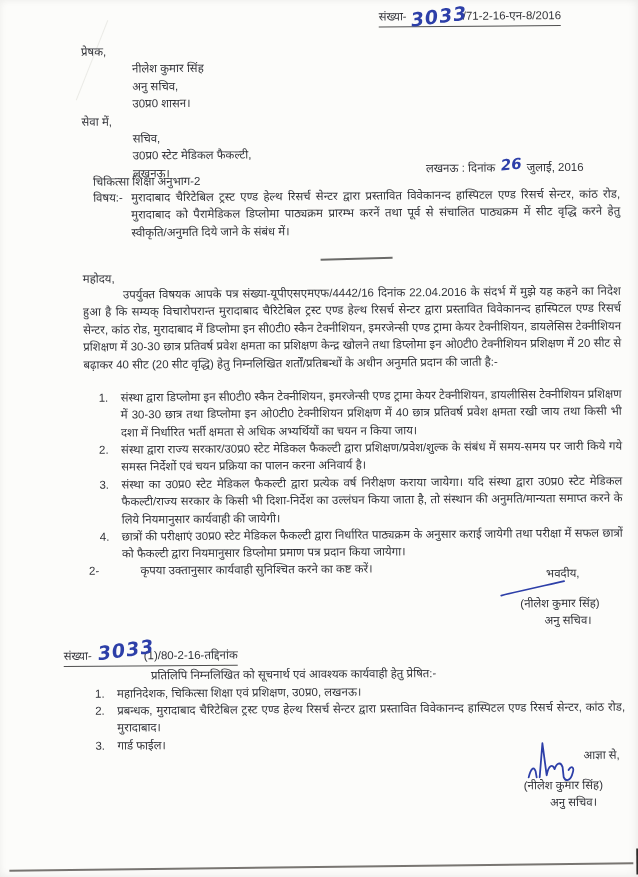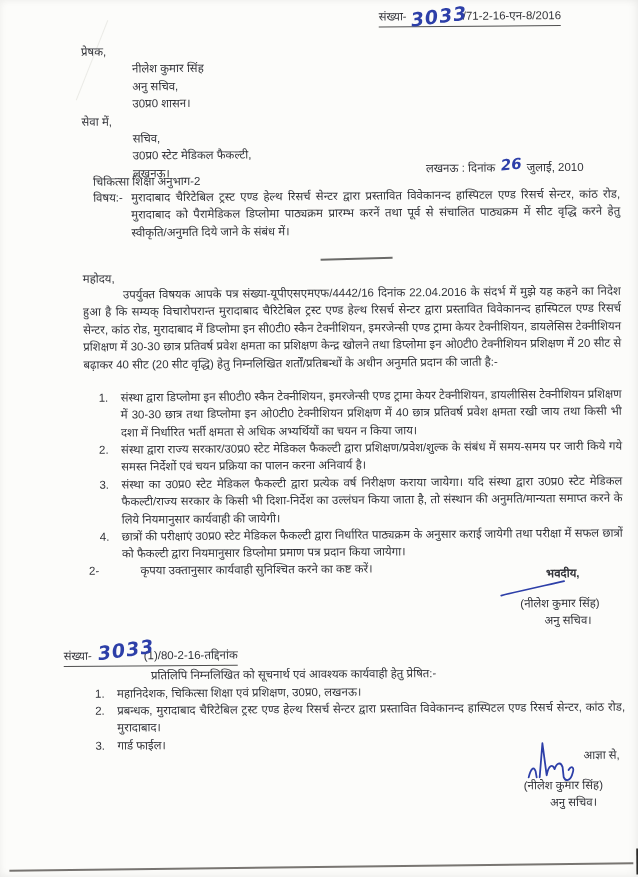--- a/index.html
+++ b/index.html
@@ -52,21 +52,21 @@
       <div style="padding-left:51px;">
         <div>सचिव,</div>
         <div>उ0प्र0 स्टेट मेडिकल फैकल्टी,</div>
         <div>लखनऊ।</div>
       </div>
     </div>
 
     <div class="abs t" style="left:428px;top:160px;white-space:nowrap;">
       <span>लखनऊ : दिनांक</span>
       <span class="hw" style="font-size:15px;display:inline-block;transform:rotate(-5deg);position:relative;top:-2px;margin:0 2px;font-weight:bold;">26</span>
-      <span>जुलाई, 2010</span>
+      <span>जुलाई, 2016</span>
     </div>
 
     <div class="abs t" style="left:95px;top:172px;">चिकित्सा शिक्षा अनुभाग-2</div>
 
     <div class="abs t rowflex" style="left:95px;top:188px;width:527px;">
       <span style="flex:0 0 38px;">विषय:-</span>
       <div class="just" style="flex:1 1 auto;">मुरादाबाद चैरिटेबिल ट्रस्ट एण्ड हेल्थ रिसर्च सेन्टर द्वारा प्रस्तावित विवेकानन्द हास्पिटल एण्ड रिसर्च सेन्टर, कांठ रोड, मुरादाबाद को पैरामेडिकल डिप्लोमा पाठ्यक्रम प्रारम्भ करनें तथा पूर्व से संचालित पाठ्यक्रम में सीट वृद्धि करने हेतु स्वीकृति/अनुमति दिये जाने के संबंध में।</div>
     </div>
 
     <div class="abs dash" style="left:322px;top:258px;width:72px;"></div>
@@ -90,21 +90,21 @@
     <div class="abs t rowflex lineitem" style="left:99px;top:527px;width:523px;">
       <span class="num">4.</span>
       <div class="txt just">छात्रों की परीक्षाएं उ0प्र0 स्टेट मेडिकल फैकल्टी द्वारा निर्धारित पाठ्यक्रम के अनुसार कराई जायेगी तथा परीक्षा में सफल छात्रों को फैकल्टी द्वारा नियमानुसार डिप्लोमा प्रमाण पत्र प्रदान किया जायेगा।</div>
     </div>
 
     <div class="abs t" style="left:88px;top:561px;white-space:nowrap;">
       <span>2-</span>
       <span style="margin-left:38px;">कृपया उक्तानुसार कार्यवाही सुनिश्चित करने का कष्ट करें।</span>
     </div>
 
-    <div class="abs t" style="left:545px;top:567px;font-weight:bold;">भवदीय,</div>
+    <div class="abs t" style="left:545px;top:567px;">भवदीय,</div>
     <svg class="abs blue" style="left:497px;top:581px;" width="70" height="18">
       <path d="M3,16 C20,12 48,6 66,2" stroke="currentColor" stroke-width="1.7" fill="none" stroke-linecap="round"></path>
     </svg>
     <div class="abs t" style="left:519px;top:597px;">(नीलेश कुमार सिंह)</div>
     <div class="abs t" style="left:543px;top:614px;">अनु सचिव।</div>
 
     <div class="abs t refline" style="left:62px;top:646px;">
       <span>संख्या-</span><span class="gap" style="width:52px;"><span class="hw hw-big" style="left:6px;top:-19px;">3033</span></span><span>(1)/80-2-16-तद्दिनांक</span>
     </div>
 

